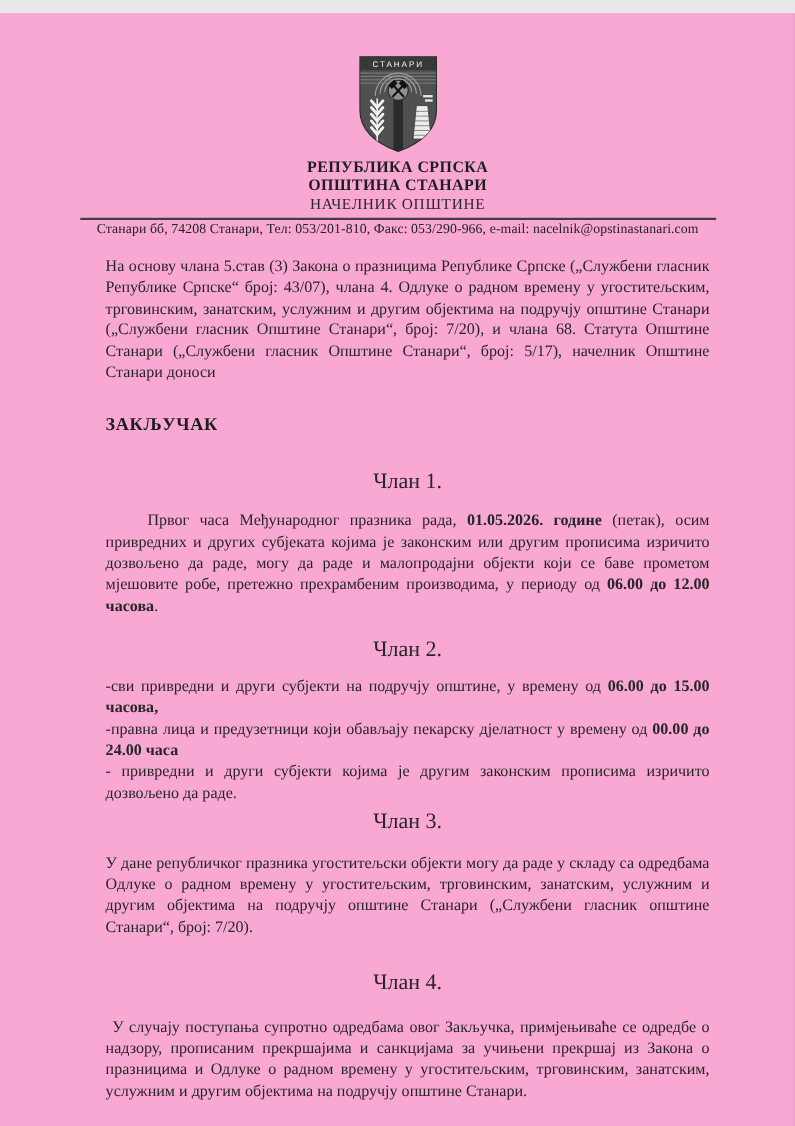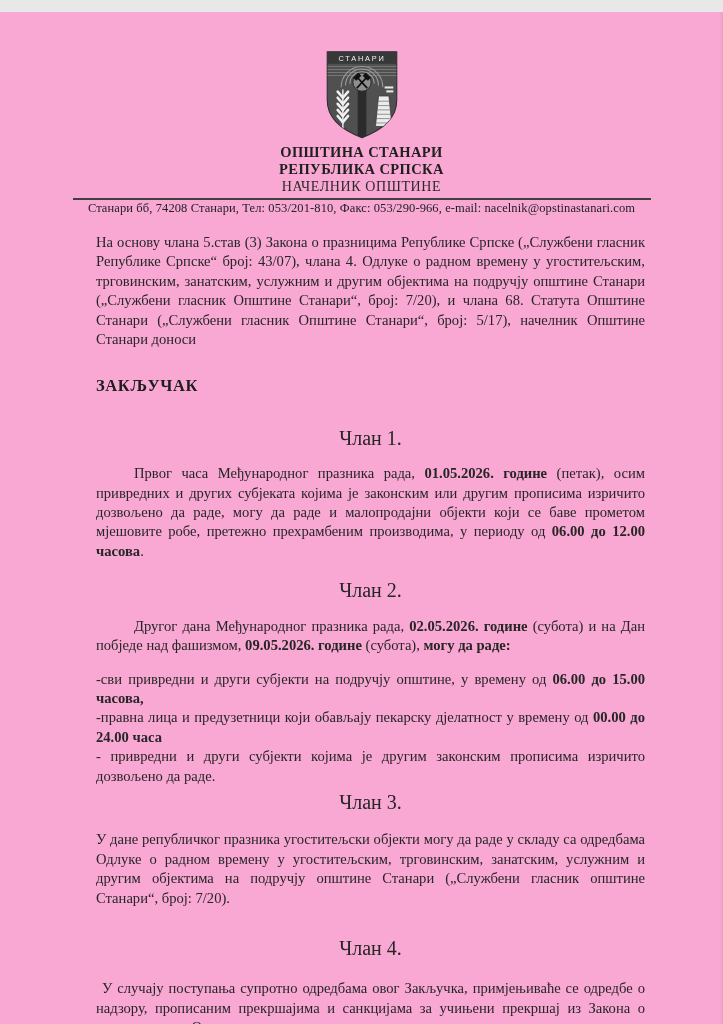--- a/index.html
+++ b/index.html
@@ -142,38 +142,37 @@
               <line x1="63.4" y1="71" x2="78.6" y2="71"></line>
               <line x1="62.9" y1="76" x2="79.1" y2="76"></line>
               <line x1="62.4" y1="81" x2="79.6" y2="81"></line>
               <line x1="61.9" y1="86" x2="80.1" y2="86"></line>
             </g>
           </g>
         </g>
       </svg>
     </div>
 
+    <div class="lh-line-bold">РЕПУБЛИКА СРПСКА</div>
     <div class="lh-line-bold">ОПШТИНА СТАНАРИ</div>
-    <div class="lh-line-bold">РЕПУБЛИКА СРПСКА</div>
     <div class="lh-line-reg">НАЧЕЛНИК ОПШТИНЕ</div>
     <hr class="lh-rule">
     <div class="lh-contact">Станари бб, 74208 Станари, Тел: 053/201-810, Факс: 053/290-966, e-mail: nacelnik@opstinastanari.com</div>
   </header>
 
   <main class="doc-body">
 
     <p class="just preamble"><span>На основу члана 5.став (3) Закона о празницима Републике Српске („Службени гласник Републике Српске“ број: 43/07), члана 4. Одлуке о радном времену у угоститељским, трговинским, занатским, услужним и другим објектима на подручју општине Станари („Службени гласник Општине Станари“, број: 7/20), и члана 68. Статута Општине Станари („Службени гласник Општине Станари“, број: 5/17), начелник Општине Станари доноси</span></p>
 
     <div class="doc-title">ЗАКЉУЧАК</div>
 
     <p class="article-heading mh1">Члан 1.</p>
     <p class="just ind mp1"><span>Првог часа Међународног празника рада, </span><b>01.05.2026. године</b><span> (петак), осим привредних и других субјеката којима је законским или другим прописима изричито дозвољено да раде, могу да раде и малопродајни објекти који се баве прометом мјешовите робе, претежно прехрамбеним производима, у периоду од </span><b>06.00 до 12.00 часова</b><span>.</span></p>
 
     <p class="article-heading mh2">Члан 2.</p>
-    <p class="just ind mp2"><span>Другог дана Међународног празника рада, </span><b>02.05.2026. године</b><span> (субота) и на Дан побједе над фашизмом, </span><b>09.05.2026. године</b><span> (субота), </span><b>могу да раде:</b></p>
 
     <div class="mitems">
       <p class="just"><span>-сви привредни и други субјекти на подручју општине, у времену од </span><b>06.00 до 15.00 часова,</b></p>
       <p class="just"><span>-правна лица и предузетници који обављају пекарску дјелатност у времену од </span><b>00.00 до 24.00 часа</b></p>
       <p class="just"><span>- привредни и други субјекти којима је другим законским прописима изричито дозвољено да раде.</span></p>
     </div>
 
     <p class="article-heading mh3">Члан 3.</p>
     <p class="just mp3"><span>У дане републичког празника угоститељски објекти могу да раде у складу са одредбама Одлуке о радном времену у угоститељским, трговинским, занатским, услужним и другим објектима на подручју општине Станари („Службени гласник општине Станари“, број: 7/20).</span></p>
 

